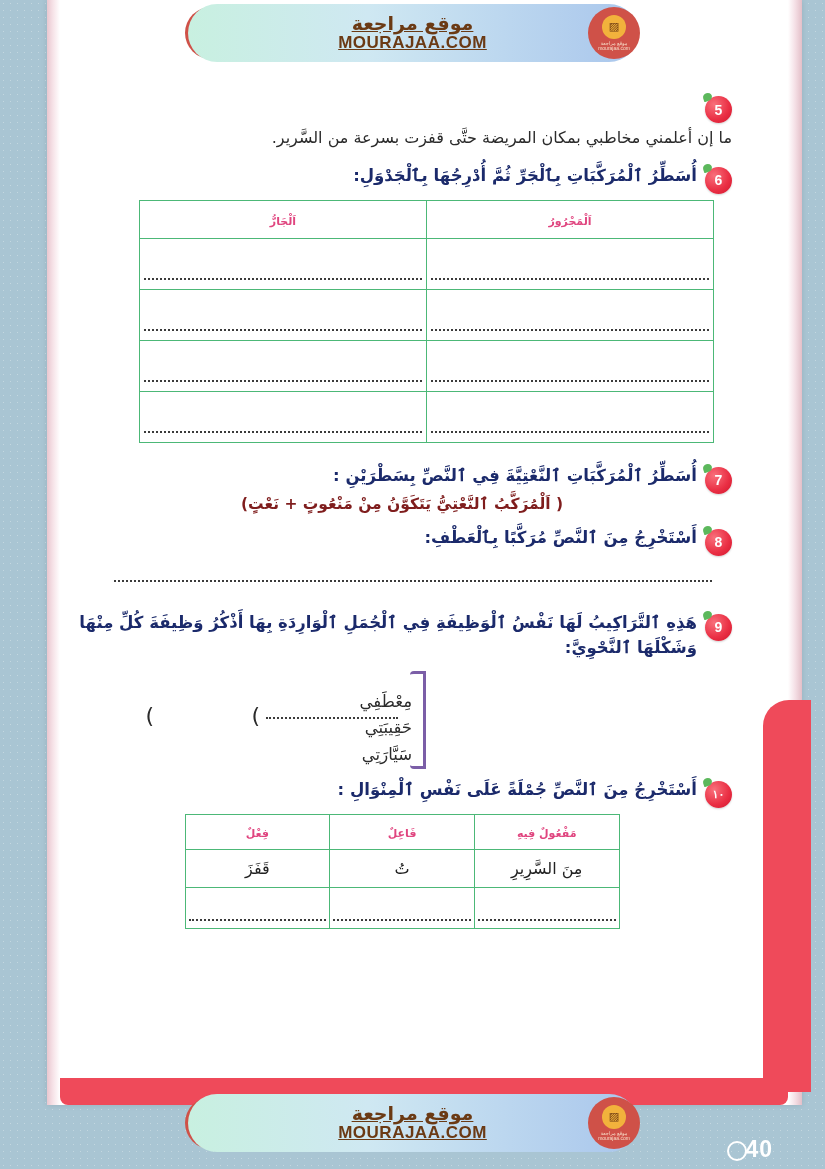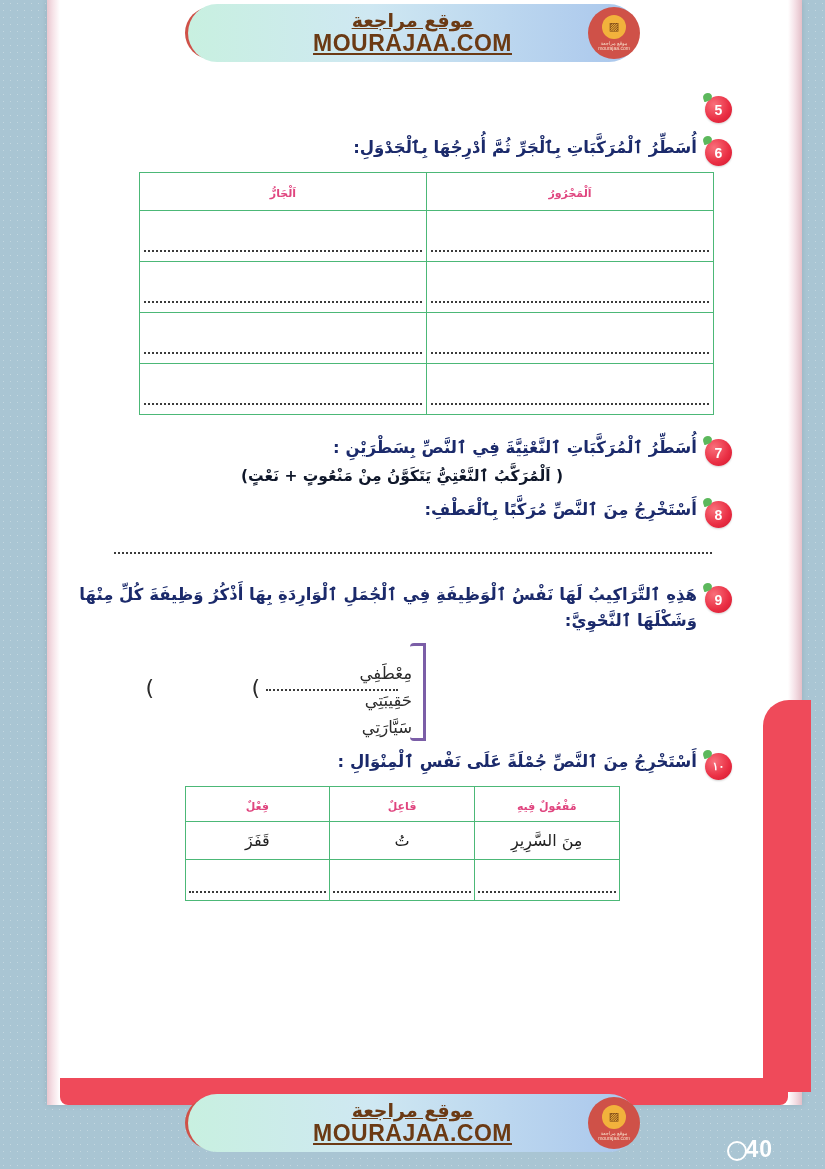--- a/index.html
+++ b/index.html
@@ -122,21 +122,21 @@
   }
   .banner-ar {
     color: #6b3a14;
     font-size: 19px;
     font-weight: bold;
     text-decoration: underline;
     font-family: "DejaVu Sans", sans-serif;
   }
   .banner-en {
     color: #6b3a14;
-    font-size: 23px;
+    font-size: 17px;
     font-weight: bold;
     letter-spacing: 0.5px;
     text-decoration: underline;
     font-family: "Liberation Sans", sans-serif;
   }
   .banner-logo {
     position: absolute;
     width: 52px;
     height: 52px;
     border-radius: 50%;
@@ -227,21 +227,21 @@
   }
 
   .ex-sub {
     color: #2b2b2b;
     font-size: 16px;
     line-height: 1.6;
     text-align: right;
     margin-top: 2px;
   }
   .ex-note {
-    color: #0f172a;
+    color: #7f1d1d;
     font-size: 15.5px;
     font-weight: bold;
     text-align: center;
     margin-top: 1px;
   }
 
   
   .dotline {
     border-bottom: 2.2px dotted #3b3b3b;
     height: 0;
@@ -389,20 +389,21 @@
 
 <div class="content">
 
   <div class="ex">
     <div class="ex-head">
       <div class="badge">
         <span class="leaf"></span>
         <span>5</span>
       </div>
     </div>
+    <div class="ex-sub">ما إن أعلمني مخاطبي بمكان المريضة حتَّى قفزت بسرعة من السَّرير.</div>
   </div>
 
   <div class="spacer-sm"></div>
 
   <div class="ex">
     <div class="ex-head">
       <div class="badge">
         <span class="leaf"></span>
         <span>6</span>
       </div>

